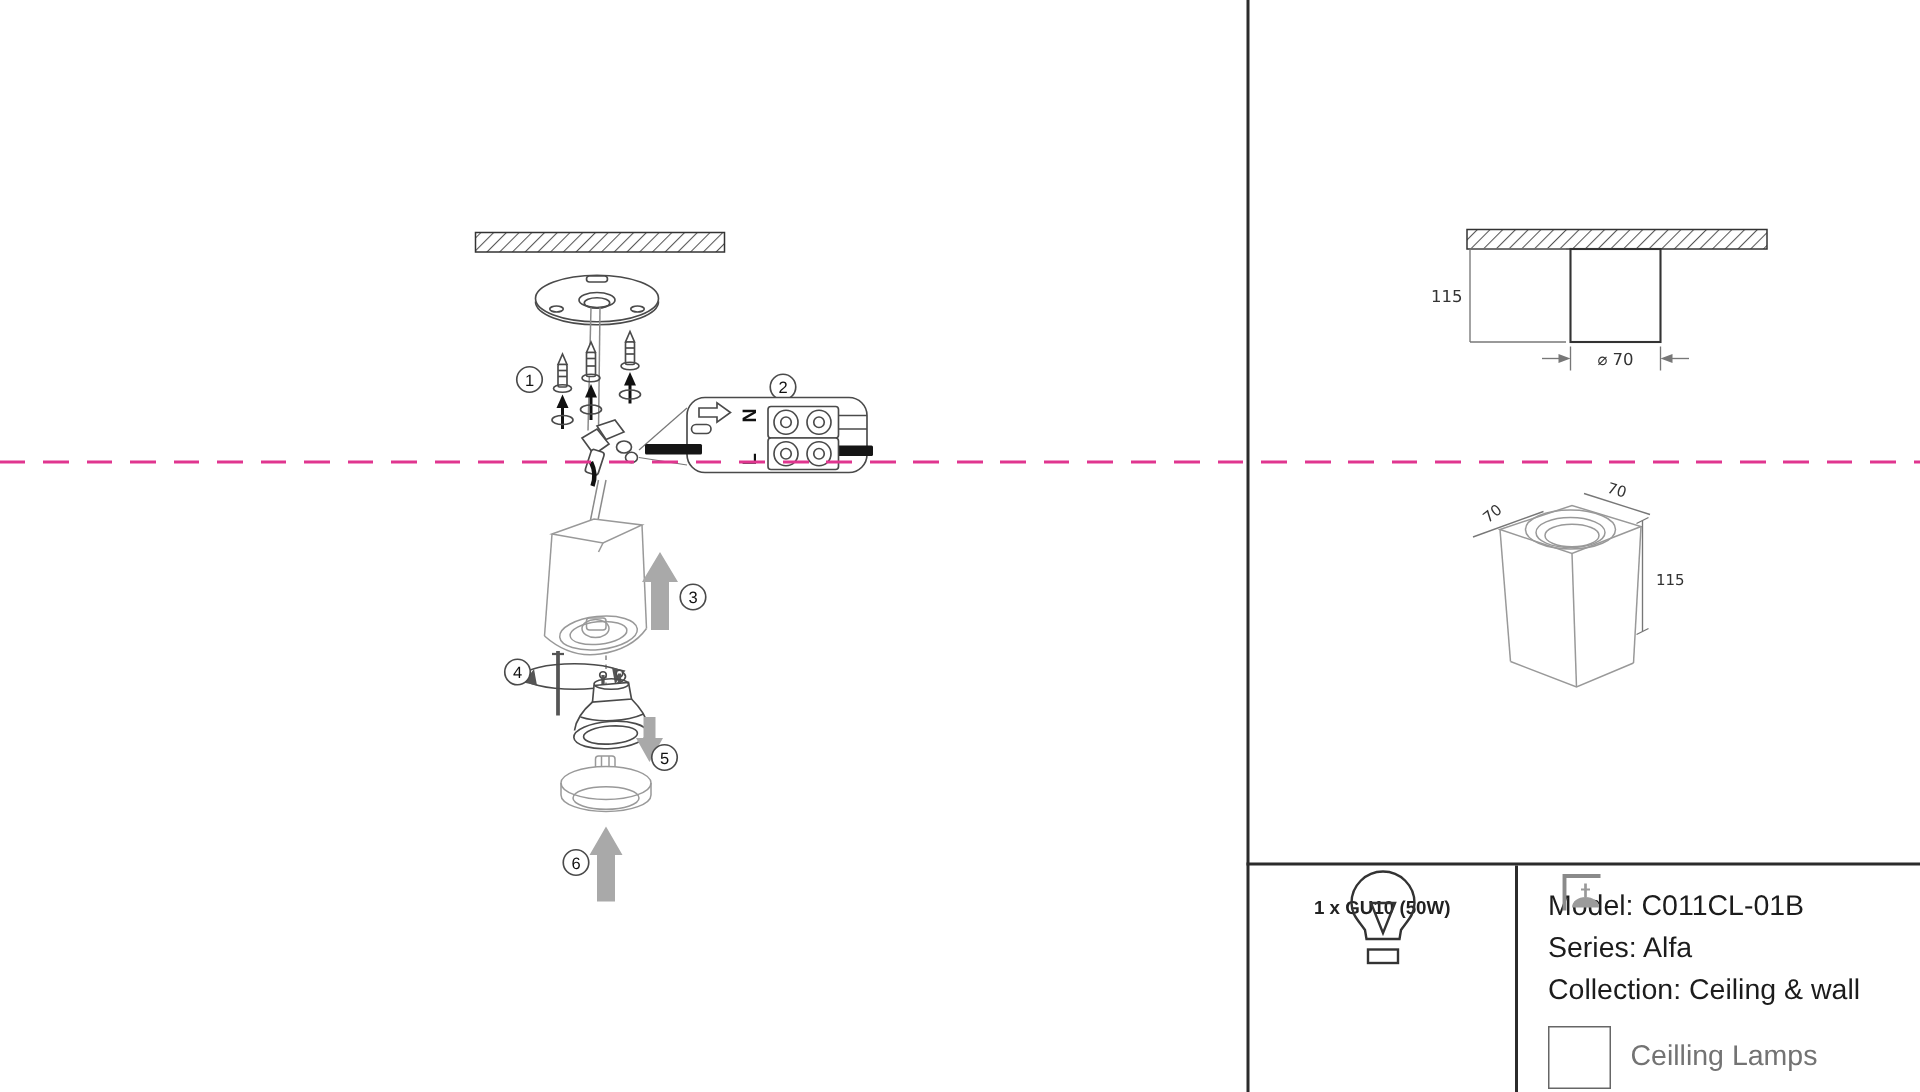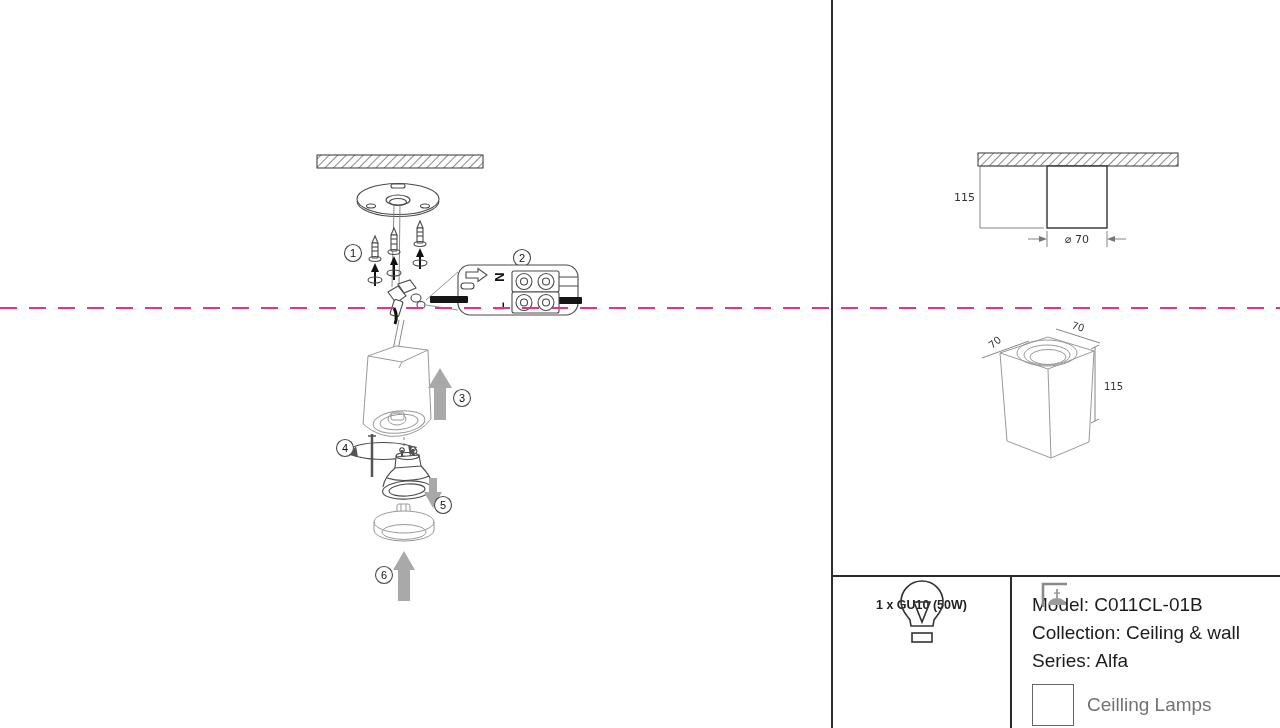--- a/index.html
+++ b/index.html
@@ -276,22 +276,22 @@
     <div class="cell-bulb">
       <svg width="58" height="74" viewBox="0 0 58 74">
         <path d="M29,4 a21,21 0 0 1 21,21 c0,8 -5,12 -9,18 l-1,6 -22,0 -1,-6 c-4,-6 -9,-10 -9,-18 a21,21 0 0 1 21,-21 z" fill="none" stroke="#333" stroke-width="1.6"></path>
         <path d="M21,25 L37,25 L29,45 Z" fill="none" stroke="#333" stroke-width="1.6"></path>
         <rect x="19" y="56" width="20" height="9" fill="none" stroke="#333" stroke-width="1.6"></rect>
       </svg>
       <div class="bulb-caption">1 x GU10 (50W)</div>
     </div>
     <div class="cell-info">
       <div class="spec-line">Model: C011CL-01B</div>
+      <div class="spec-line">Series: Alfa</div>
       <div class="spec-line">Collection: Ceiling &amp; wall</div>
-      <div class="spec-line">Series: Alfa</div>
       <div class="category-row">
         <div class="cat-icon-box">
           <svg width="34" height="34" viewBox="0 0 34 34">
             <path d="M7,30 L7,7 L31,7" fill="none" stroke="#8a8a8a" stroke-width="2.6"></path>
             <line x1="21" y1="12" x2="21" y2="21" stroke="#999" stroke-width="1.8"></line>
             <line x1="18" y1="16" x2="24" y2="16" stroke="#999" stroke-width="1.4"></line>
             <path d="M12,28 a9,7 0 0 1 18,0 z" fill="#9b9b9b"></path>
           </svg>
         </div>
         <div class="cat-label">Ceilling Lamps</div>

